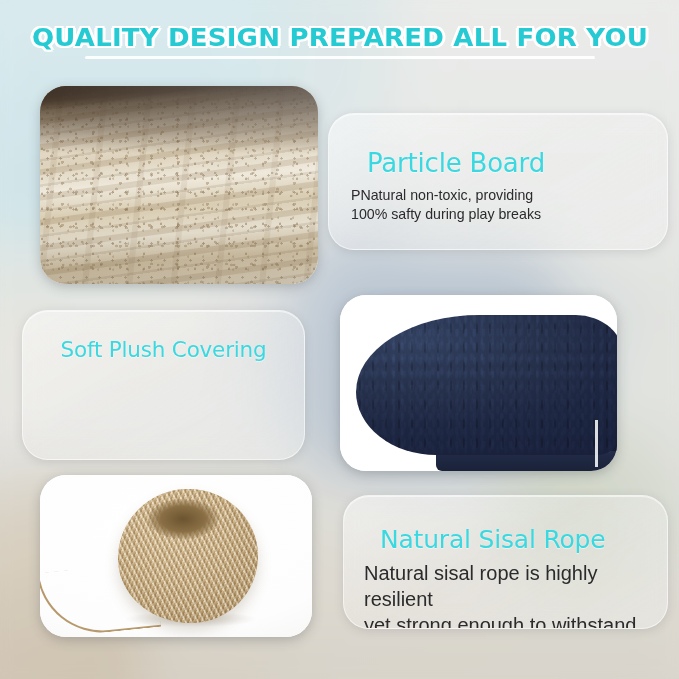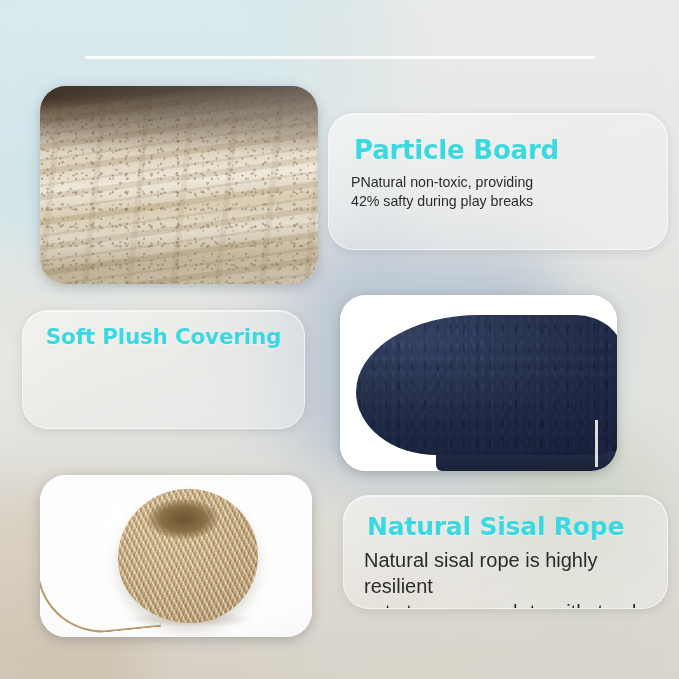--- a/index.html
+++ b/index.html
@@ -94,26 +94,26 @@
 
   .photo-card {
     border-radius:26px;
     overflow:hidden;
     background:#ffffff;
     box-shadow:0 3px 12px rgba(70,75,80,.30);
   }
 
   .heading {
     font-family:"DejaVu Sans", sans-serif;
-    font-weight:bold;
+    font-weight:normal;
     color:#3ad8e0;
     font-size:25px;
     line-height:1.05;
     letter-spacing:-.2px;
-    margin:3px;
+    margin:16px;
     text-shadow:0 1px 1px rgba(255,255,255,.5);
   }
   .body-text {
     font-family:"Liberation Sans", sans-serif;
     color:#2b2b2d;
     font-size:14.2px;
     line-height:1.33;
     margin:0;
     white-space:pre-line;
   }
@@ -162,21 +162,21 @@
     background:
       linear-gradient(200deg, rgba(255,255,255,.22) 0%, rgba(255,255,255,0) 40%),
       linear-gradient(0deg, rgba(120,104,80,.22) 0%, rgba(255,255,255,0) 30%);
   }
 
   #card-board { left:328px; top:113px; width:340px; height:137px; }
   #card-board .inner { padding:20px 20px 0 22px; }
   #card-board .heading { font-size:26px; margin-bottom:9px; }
 
   
-  #card-plush { left:22px; top:310px; width:283px; height:119px; }
+  #card-plush { left:22px; top:310px; width:283px; height:150px; }
   #card-plush .inner { padding:12px 16px 0 16px; text-align:center; }
   #card-plush .heading { font-size:21.5px; margin-bottom:8px; }
   #card-plush .body-text { font-size:13.8px; line-height:1.38; }
 
   #photo-plush { left:340px; top:295px; width:277px; height:176px; }
   .plush-white { position:absolute; inset:0; background:#ffffff; }
   .plush-shape {
     position:absolute; left:16px; top:20px; width:268px; height:140px;
     background:
       radial-gradient(120% 90% at 22% 18%, #32405f 0%, #26314c 38%, #1d2640 70%, #18203a 100%);
@@ -246,55 +246,58 @@
     border-left:2px solid #b79a6c;
     border-bottom:2px solid #b79a6c;
     border-radius:0 0 0 90px;
     transform:rotate(-6deg);
   }
   .rope-shadow {
     position:absolute; left:86px; top:136px; width:130px; height:16px;
     background:radial-gradient(ellipse at 50% 50%, rgba(120,104,80,.28) 0%, rgba(120,104,80,0) 72%);
   }
 
-  #card-rope { left:343px; top:495px; width:325px; height:114px; }
+  #card-rope { left:343px; top:495px; width:325px; height:134px; }
   #card-rope .inner { padding:15px 14px 0 20px; }
   #card-rope .heading { font-size:25px; margin-bottom:7px; }
   #card-rope .body-text { font-size:20px; line-height:1.3; }
 </style>
 </head>
 <body>
 
 <div id="stage">
 
   <div class="bg-base"></div>
   <div class="bg-blob blob-window"></div>
   <div class="bg-blob blob-wall-r"></div>
   <div class="bg-blob blob-sofa"></div>
   <div class="bg-blob blob-floor"></div>
   <div class="bg-blob blob-chair"></div>
   <div class="bg-blob blob-plant"></div>
   <div class="bg-soften"></div>
 
+  <div class="title-wrap">
+    <div class="title">QUALITY DESIGN PREPARED ALL FOR YOU</div>
+  </div>
   <div class="title-rule"></div>
 
   <div class="card photo-card" id="photo-board">
     <div class="ph board-base"></div>
     <div class="ph board-planks"></div>
     <div class="ph board-planks2"></div>
     <div class="ph board-chips"></div>
     <div class="ph board-dark"></div>
     <div class="ph board-shadow"></div>
   </div>
 
   <div class="card text-card" id="card-board">
     <div class="inner">
       <h2 class="heading">Particle Board</h2>
       <p class="body-text">PNatural non-toxic, providing
-42% safty during play breaks</p>
+100% safty during play breaks</p>
     </div>
   </div>
 
   <div class="card text-card" id="card-plush">
     <div class="inner">
       <h2 class="heading">Soft Plush Covering</h2>
     </div>
   </div>
 
   <div class="card photo-card" id="photo-plush">

